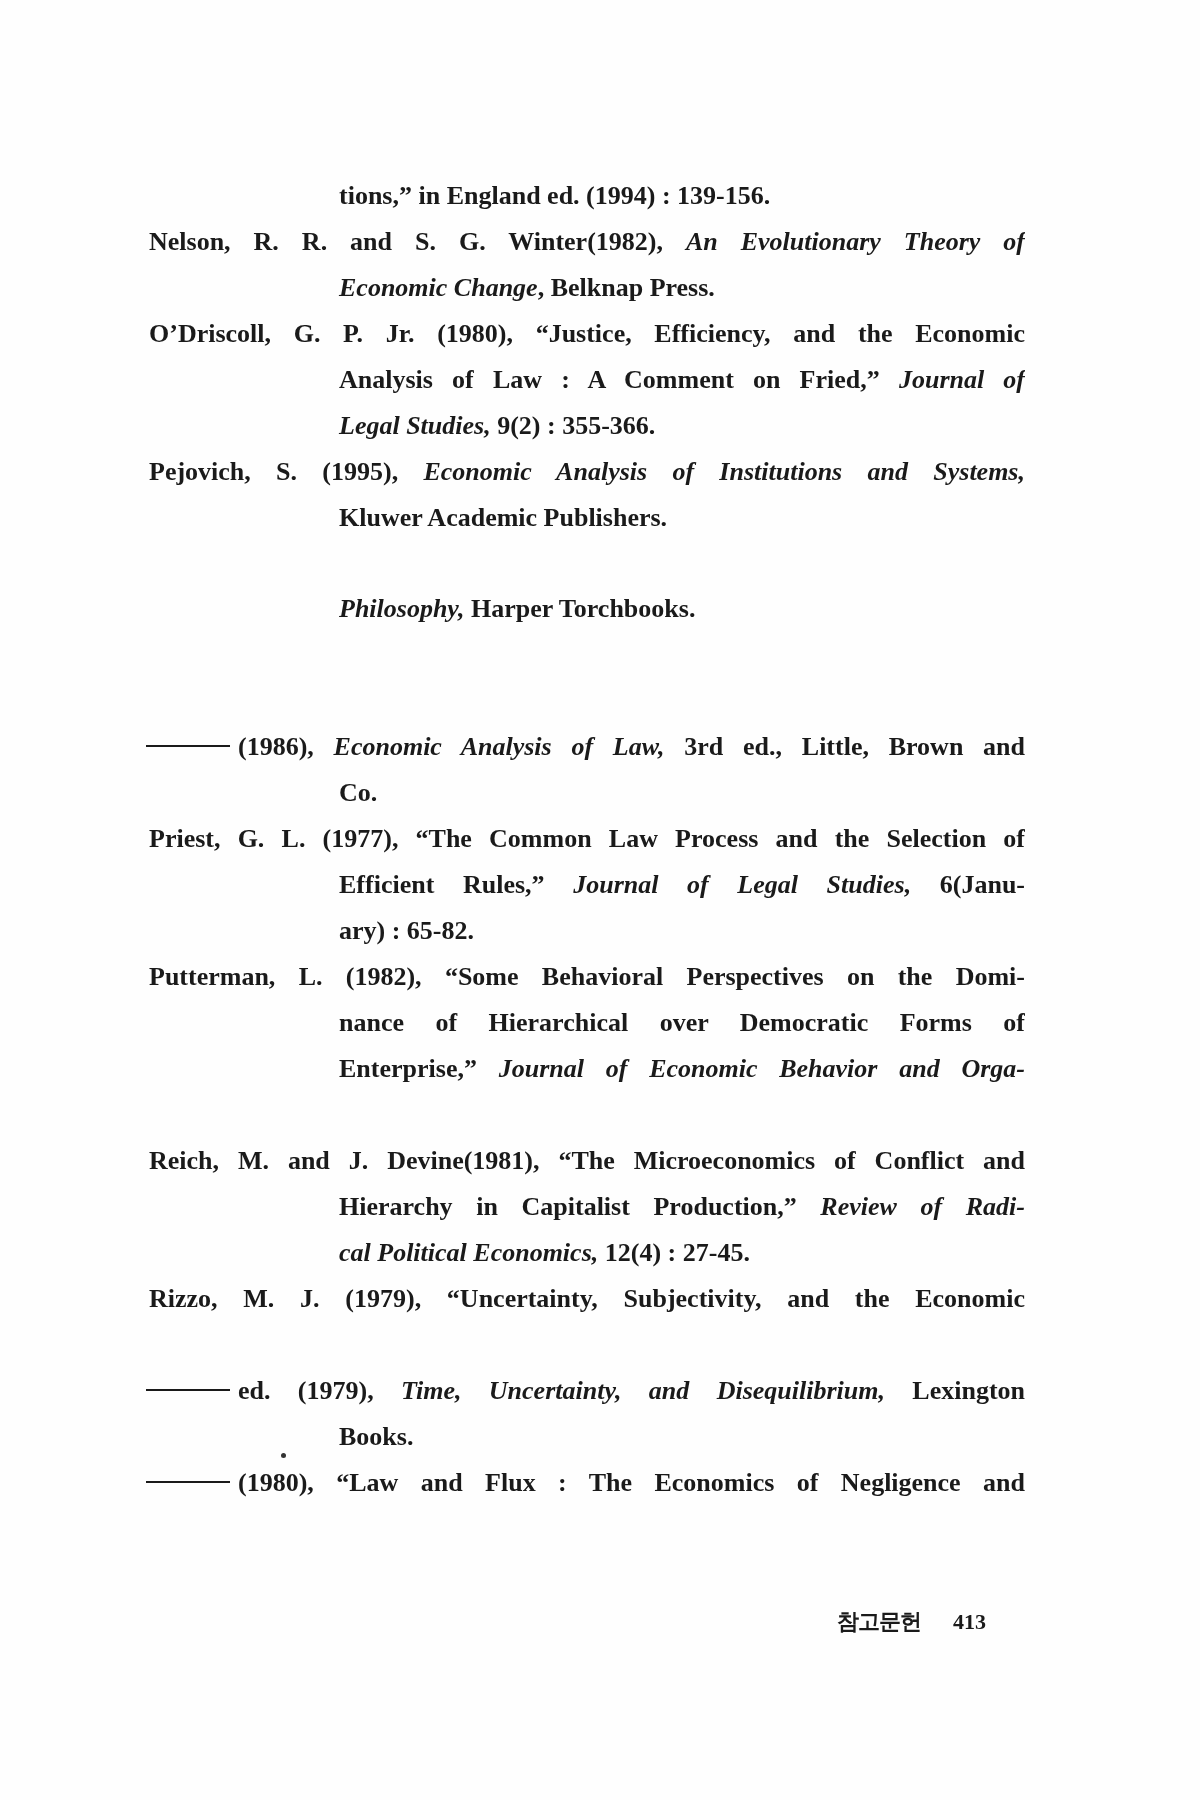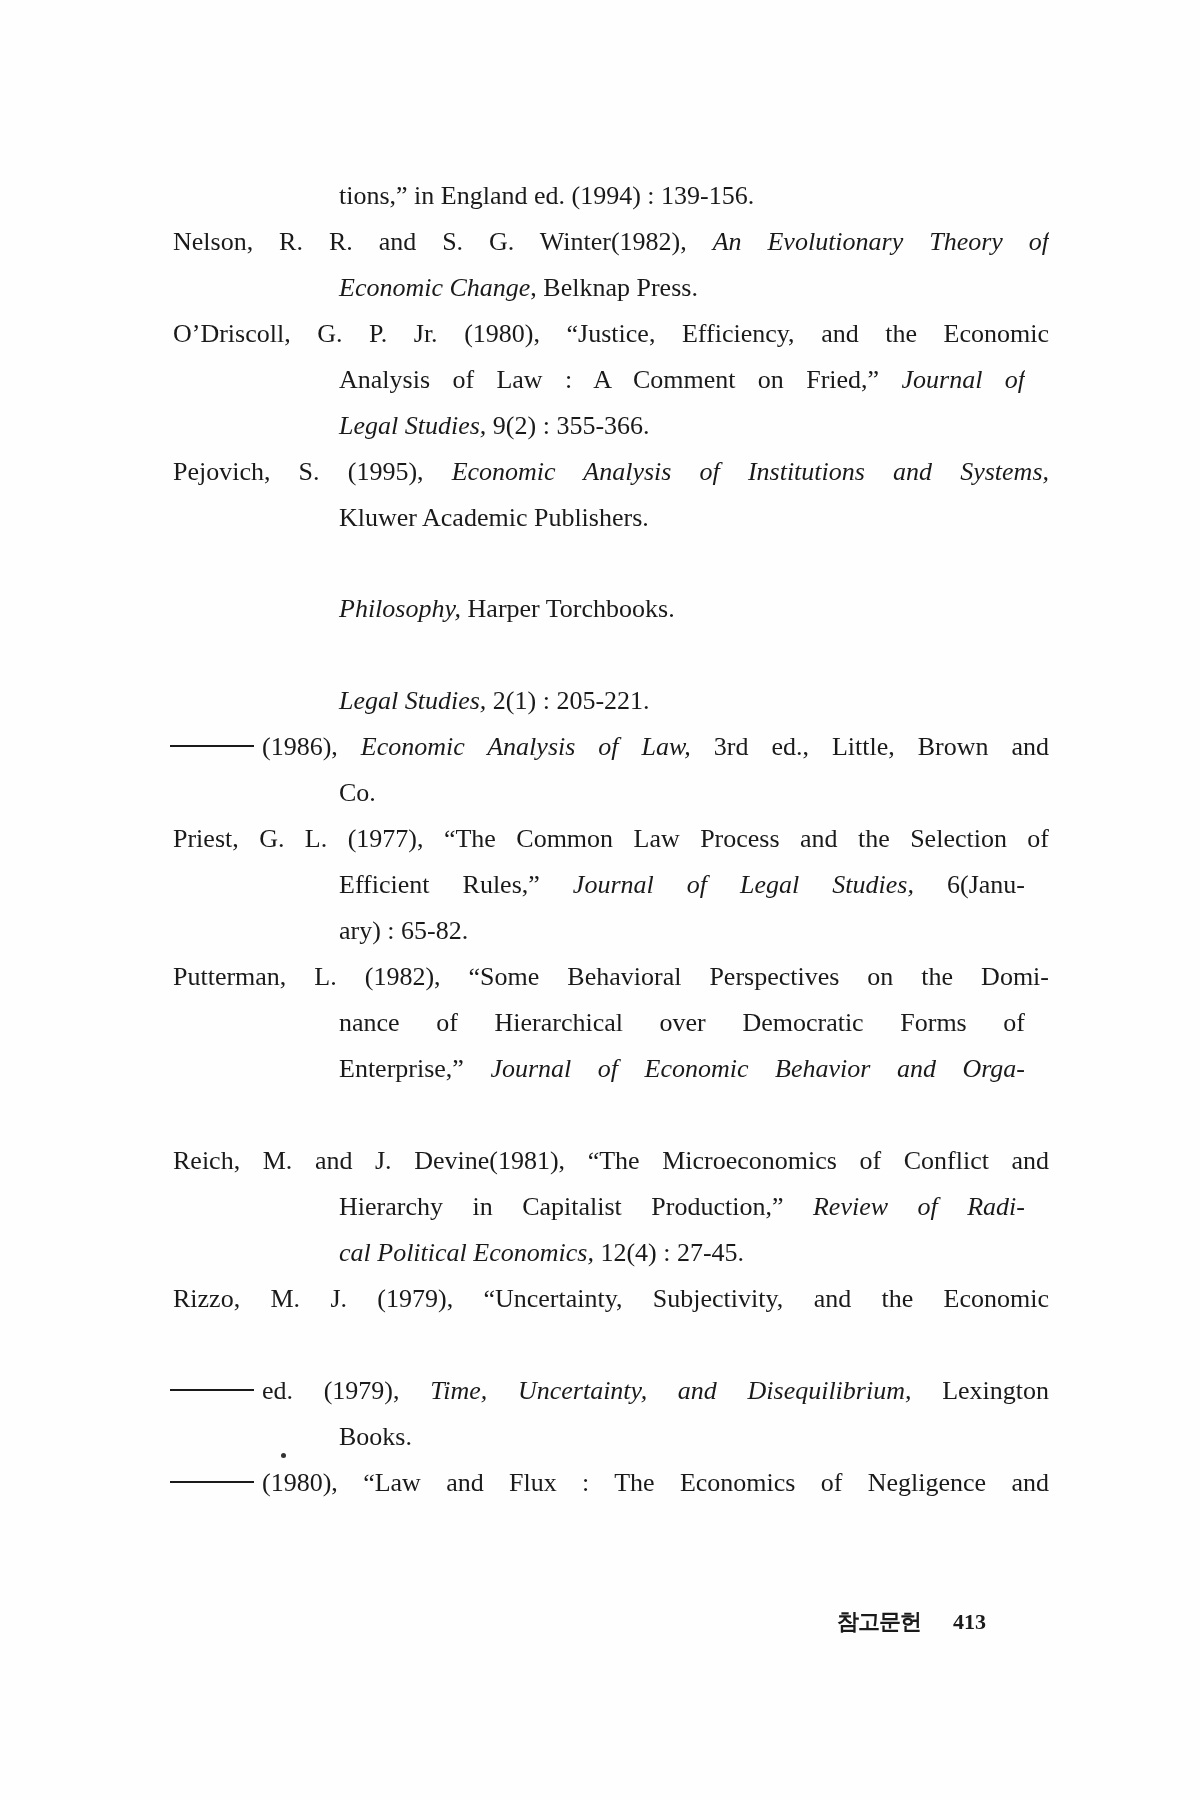--- a/index.html
+++ b/index.html
@@ -11,23 +11,24 @@
     font-family: "Liberation Serif", "DejaVu Serif", serif;
     color: #1a1a1a;
   }
   .page { position: absolute; left: 0; top: 0; width: 1200px; height: 1800px; }
   .line {
     position: absolute;
     font-size: 26px;
     line-height: 30px;
     height: 30px;
     white-space: nowrap;
+    font-weight: bold;
   }
   .line.just { text-align: justify; text-align-last: justify; white-space: normal; overflow: hidden; }
-  .hang { left: 149px; width: 876px; margin-left: 24px; }
+  .hang { left: 149px; width: 876px; }
   .cont { left: 339px; width: 686px; }
   i, .it { font-style: italic; }
   .dash {
     display: inline-block;
     width: 84px; height: 2px;
     background: #1a1a1a;
     vertical-align: 8px;
     margin-right: 8px;
   }
   .footer {
@@ -74,23 +75,20 @@
     <span>Pejovich, S. (1995), </span><i>Economic Analysis of Institutions and Systems,</i>
   </div>
   <div class="line cont" style="top:503px">
     <span>Kluwer Academic Publishers.</span>
   </div>
 
   <div class="line cont" style="top:594px">
     <i>Philosophy,</i><span> Harper Torchbooks.</span>
   </div>
 
-  <div class="line cont" style="top:686px">
-    <i>Legal Studies,</i><span> 2(1) : 205-221.</span>
-  </div>
 
   <div class="line hang just" style="top:732px; left:146px; width:879px">
     <span class="dash"></span><span>(1986), </span><i>Economic Analysis of Law,</i><span> 3rd ed., Little, Brown and</span>
   </div>
   <div class="line cont" style="top:778px">
     <span>Co.</span>
   </div>
 
   <div class="line hang just" style="top:824px">
     <span>Priest, G. L. (1977), “The Common Law Process and the Selection of</span>

